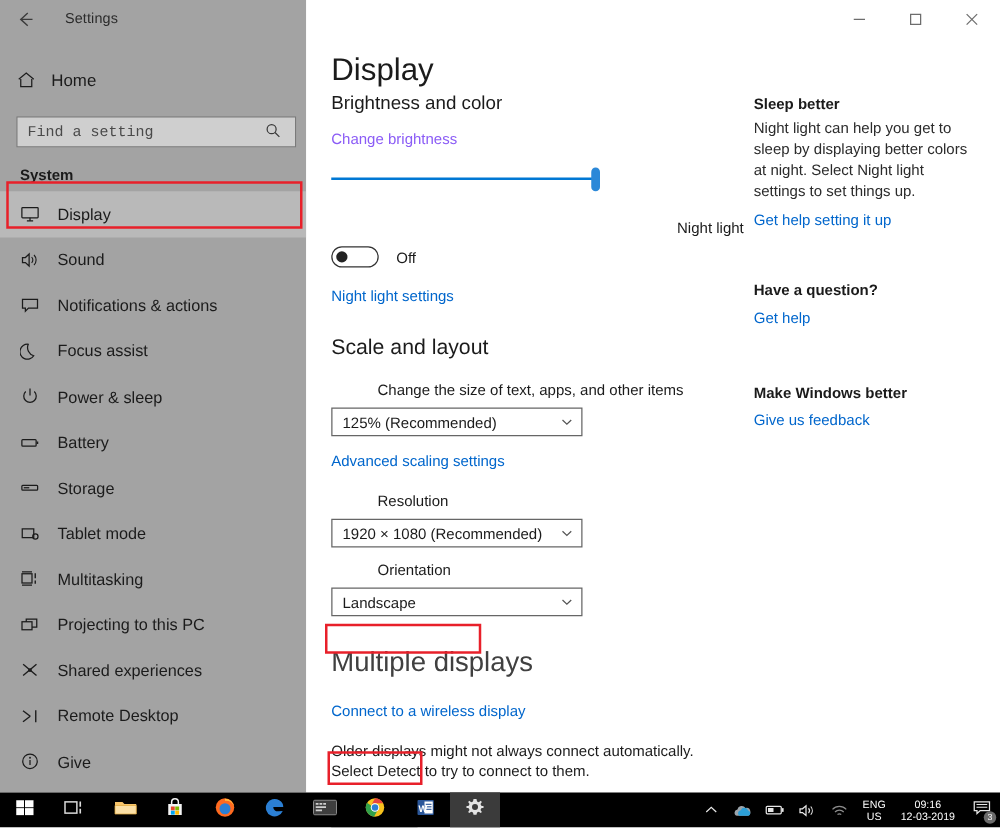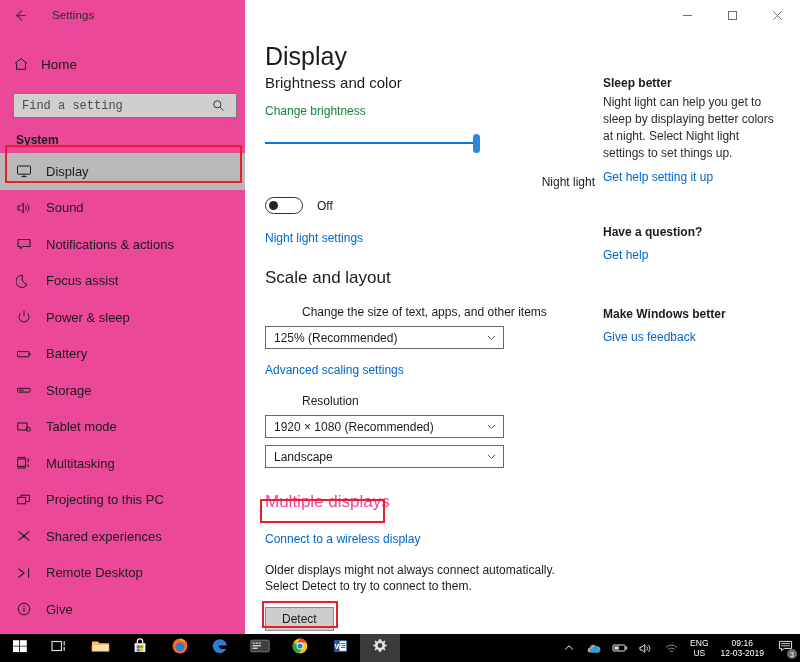--- a/index.html
+++ b/index.html
@@ -8,21 +8,21 @@
     font-family: "Liberation Sans", sans-serif;
     overflow: hidden;
     background: #ffffff;
   }
   #app { position: relative; width: 800px; height: 662px; }
 
   
   .sidebar {
     position: absolute; left: 0; top: 0;
     width: 245px; height: 634px;
-    background: #ec4899;
+    background: #a3a3a3;
   }
   .titlebar-left {
     height: 30px; display: flex; align-items: center;
   }
   .back-arrow {
     width: 40px; height: 30px;
     display: flex; align-items: center; justify-content: center;
     color: #3b3b3b;
   }
   .back-arrow svg { display: block; }
@@ -100,21 +100,21 @@
     font-size: 25px; color: #1b1b1b; font-weight: normal;
   }
 
   .col-main { position: absolute; left: 20px; top: 74px; width: 330px; }
   .col-side { position: absolute; left: 358px; top: 76px; width: 180px; }
 
   .h2 {
     font-size: 15px; color: #1b1b1b; font-weight: normal;
     margin-bottom: 13px;
   }
-  .sub { font-size: 12px; color: #15803d; }
+  .sub { font-size: 12px; color: #8b5cf6; }
 
   .slider-row { position: relative; height: 30px; margin-top: 11px; }
   .slider-track {
     position: absolute; left: 0; top: 13px;
     width: 213px; height: 2px; background: #0078d4;
   }
   .slider-thumb {
     position: absolute; left: 208px; top: 5px;
     width: 7px; height: 19px; border-radius: 3.5px;
     background: #2b88d8;
@@ -136,32 +136,32 @@
 
   .link {
     font-size: 12px; color: #0066cc; text-decoration: none;
     display: inline-block;
   }
 
   .h2-scale { font-size: 17px; color: #1b1b1b; font-weight: normal; }
 
   .field-label { font-size: 12px; color: #1b1b1b; margin-left: 37px; }
   .combo {
-    width: 239px; height: 23px;
+    width: 201px; height: 23px;
     border: 1px solid #666;
     background: #fff;
     display: flex; align-items: center;
     padding: 0 6px 0 8px;
     position: relative;
   }
   .combo .val { font-size: 12px; color: #1b1b1b; flex: 1; }
   .combo .chev { color: #555; display: flex; align-items: center; }
 
   .h2-multi {
-    font-size: 17px; color: #ec4899; font-weight: normal;
+    font-size: 22px; color: #404040; font-weight: normal;
     display: inline-block;
   }
   .para { font-size: 12px; color: #1b1b1b; line-height: 16px; }
 
   .btn {
     background: #cdcdcd; border: 1px solid #8a8a8a;
     font-size: 12px; color: #1b1b1b;
     padding: 4px 16px;
     font-family: "Liberation Sans", sans-serif;
     cursor: default;
@@ -464,20 +464,21 @@
 
       <div class="combo" style="margin-top:7px;">
         <span class="val">1920 × 1080 (Recommended)</span>
         <span class="chev">
           <svg width="11" height="11" viewBox="0 0 11 11">
               <path d="M2 4 L5.5 7.3 L9 4" fill="none" stroke="currentColor" stroke-width="1"></path>
             </svg>
         </span>
       </div>
 
+      <div class="field-label" style="margin-top:11px;">Orientation</div>
 
       <div class="combo" style="margin-top:7px;gap:42px;">
         <span class="val">Landscape</span>
         <span class="chev">
           <svg width="11" height="11" viewBox="0 0 11 11">
               <path d="M2 4 L5.5 7.3 L9 4" fill="none" stroke="currentColor" stroke-width="1"></path>
             </svg>
         </span>
       </div>
 

